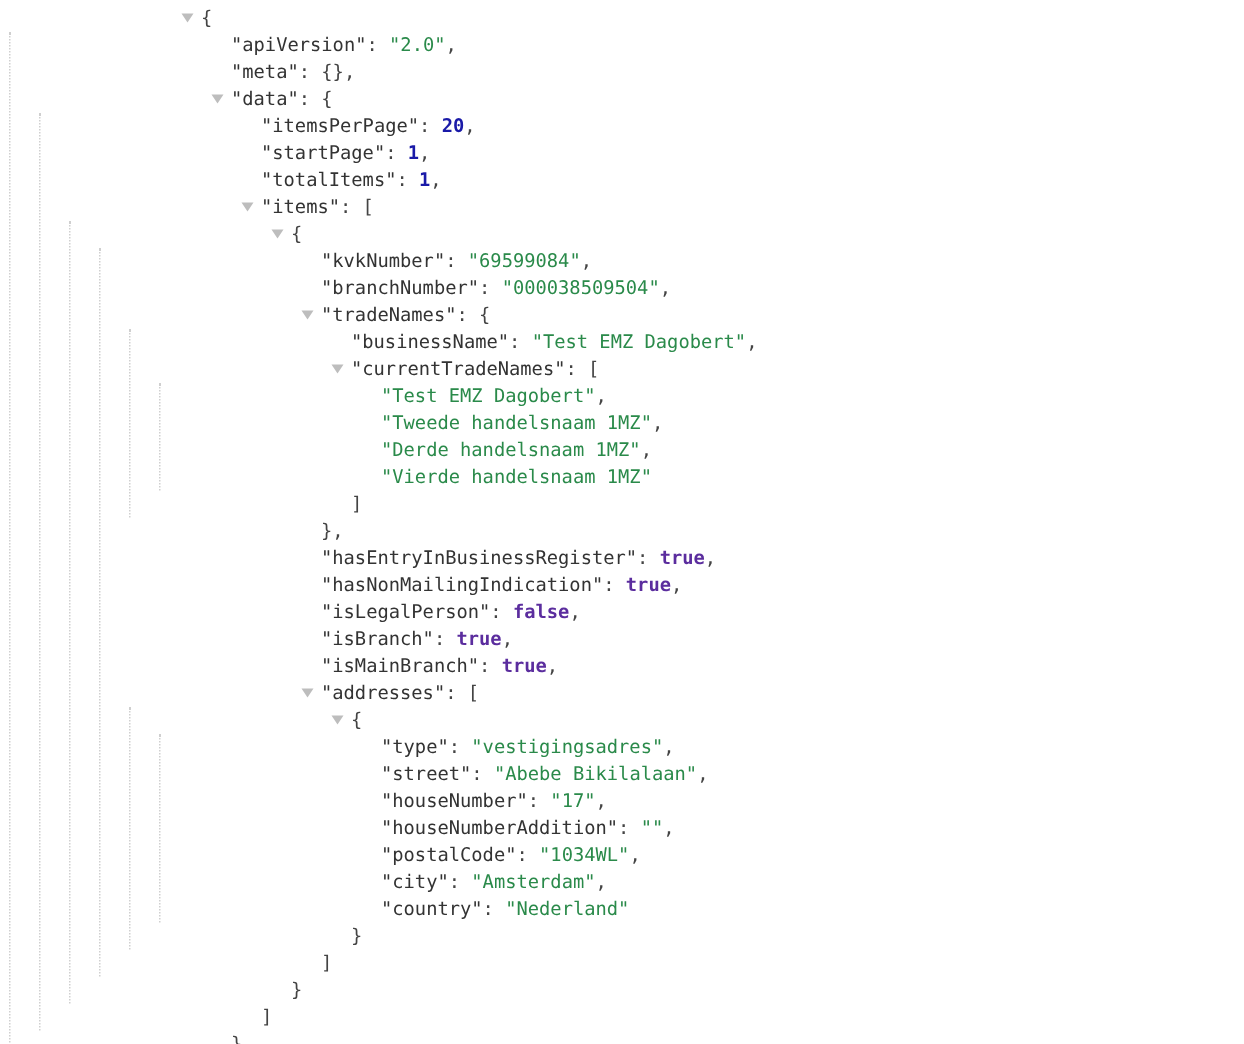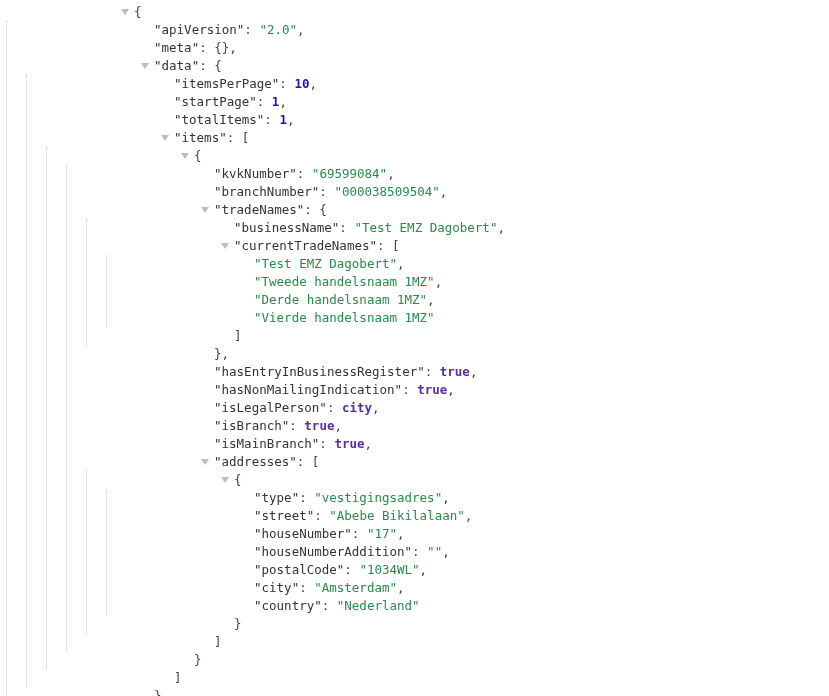--- a/index.html
+++ b/index.html
@@ -74,39 +74,39 @@
     <div class="guide" style="left: 46px; top: 147px; height: 522px; bottom: auto;"></div>
     <div class="guide" style="left: 66px; top: 165px; height: 486px; bottom: auto;"></div>
     <div class="guide" style="left: 86px; top: 219px; height: 126px; bottom: auto;"></div>
     <div class="guide" style="left: 86px; top: 471px; height: 162px; bottom: auto;"></div>
     <div class="guide" style="left: 106px; top: 255px; height: 72px; bottom: auto;"></div>
     <div class="guide" style="left: 106px; top: 489px; height: 126px; bottom: auto;"></div>
     <div class="row"><span class="tri" style="left: 1px;"></span><span class="content" style="margin-left: 14px;"><span class="p">{</span></span></div>
     <div class="row"><span class="content" style="margin-left: 34px;"><span class="k">"apiVersion"</span><span class="p">: </span><span class="s">"2.0"</span><span class="p">,</span></span></div>
     <div class="row"><span class="content" style="margin-left: 34px;"><span class="k">"meta"</span><span class="p">: {},</span></span></div>
     <div class="row"><span class="tri" style="left: 21px;"></span><span class="content" style="margin-left: 34px;"><span class="k">"data"</span><span class="p">: {</span></span></div>
-    <div class="row"><span class="content" style="margin-left: 54px;"><span class="k">"itemsPerPage"</span><span class="p">: </span><span class="n">10</span><span class="p">,</span></span></div>
+    <div class="row"><span class="content" style="margin-left: 54px;"><span class="k">"itemsPerPage"</span><span class="p">: </span><span class="n">20</span><span class="p">,</span></span></div>
     <div class="row"><span class="content" style="margin-left: 54px;"><span class="k">"startPage"</span><span class="p">: </span><span class="n">1</span><span class="p">,</span></span></div>
     <div class="row"><span class="content" style="margin-left: 54px;"><span class="k">"totalItems"</span><span class="p">: </span><span class="n">1</span><span class="p">,</span></span></div>
     <div class="row"><span class="tri" style="left: 41px;"></span><span class="content" style="margin-left: 54px;"><span class="k">"items"</span><span class="p">: [</span></span></div>
     <div class="row"><span class="tri" style="left: 61px;"></span><span class="content" style="margin-left: 74px;"><span class="p">{</span></span></div>
     <div class="row"><span class="content" style="margin-left: 94px;"><span class="k">"kvkNumber"</span><span class="p">: </span><span class="s">"69599084"</span><span class="p">,</span></span></div>
     <div class="row"><span class="content" style="margin-left: 94px;"><span class="k">"branchNumber"</span><span class="p">: </span><span class="s">"000038509504"</span><span class="p">,</span></span></div>
     <div class="row"><span class="tri" style="left: 81px;"></span><span class="content" style="margin-left: 94px;"><span class="k">"tradeNames"</span><span class="p">: {</span></span></div>
     <div class="row"><span class="content" style="margin-left: 114px;"><span class="k">"businessName"</span><span class="p">: </span><span class="s">"Test EMZ Dagobert"</span><span class="p">,</span></span></div>
     <div class="row"><span class="tri" style="left: 101px;"></span><span class="content" style="margin-left: 114px;"><span class="k">"currentTradeNames"</span><span class="p">: [</span></span></div>
     <div class="row"><span class="content" style="margin-left: 134px;"><span class="s">"Test EMZ Dagobert"</span><span class="p">,</span></span></div>
     <div class="row"><span class="content" style="margin-left: 134px;"><span class="s">"Tweede handelsnaam 1MZ"</span><span class="p">,</span></span></div>
     <div class="row"><span class="content" style="margin-left: 134px;"><span class="s">"Derde handelsnaam 1MZ"</span><span class="p">,</span></span></div>
     <div class="row"><span class="content" style="margin-left: 134px;"><span class="s">"Vierde handelsnaam 1MZ"</span></span></div>
     <div class="row"><span class="content" style="margin-left: 114px;"><span class="p">]</span></span></div>
     <div class="row"><span class="content" style="margin-left: 94px;"><span class="p">},</span></span></div>
     <div class="row"><span class="content" style="margin-left: 94px;"><span class="k">"hasEntryInBusinessRegister"</span><span class="p">: </span><span class="b">true</span><span class="p">,</span></span></div>
     <div class="row"><span class="content" style="margin-left: 94px;"><span class="k">"hasNonMailingIndication"</span><span class="p">: </span><span class="b">true</span><span class="p">,</span></span></div>
-    <div class="row"><span class="content" style="margin-left: 94px;"><span class="k">"isLegalPerson"</span><span class="p">: </span><span class="b">city</span><span class="p">,</span></span></div>
+    <div class="row"><span class="content" style="margin-left: 94px;"><span class="k">"isLegalPerson"</span><span class="p">: </span><span class="b">false</span><span class="p">,</span></span></div>
     <div class="row"><span class="content" style="margin-left: 94px;"><span class="k">"isBranch"</span><span class="p">: </span><span class="b">true</span><span class="p">,</span></span></div>
     <div class="row"><span class="content" style="margin-left: 94px;"><span class="k">"isMainBranch"</span><span class="p">: </span><span class="b">true</span><span class="p">,</span></span></div>
     <div class="row"><span class="tri" style="left: 81px;"></span><span class="content" style="margin-left: 94px;"><span class="k">"addresses"</span><span class="p">: [</span></span></div>
     <div class="row"><span class="tri" style="left: 101px;"></span><span class="content" style="margin-left: 114px;"><span class="p">{</span></span></div>
     <div class="row"><span class="content" style="margin-left: 134px;"><span class="k">"type"</span><span class="p">: </span><span class="s">"vestigingsadres"</span><span class="p">,</span></span></div>
     <div class="row"><span class="content" style="margin-left: 134px;"><span class="k">"street"</span><span class="p">: </span><span class="s">"Abebe Bikilalaan"</span><span class="p">,</span></span></div>
     <div class="row"><span class="content" style="margin-left: 134px;"><span class="k">"houseNumber"</span><span class="p">: </span><span class="s">"17"</span><span class="p">,</span></span></div>
     <div class="row"><span class="content" style="margin-left: 134px;"><span class="k">"houseNumberAddition"</span><span class="p">: </span><span class="s">""</span><span class="p">,</span></span></div>
     <div class="row"><span class="content" style="margin-left: 134px;"><span class="k">"postalCode"</span><span class="p">: </span><span class="s">"1034WL"</span><span class="p">,</span></span></div>
     <div class="row"><span class="content" style="margin-left: 134px;"><span class="k">"city"</span><span class="p">: </span><span class="s">"Amsterdam"</span><span class="p">,</span></span></div>

